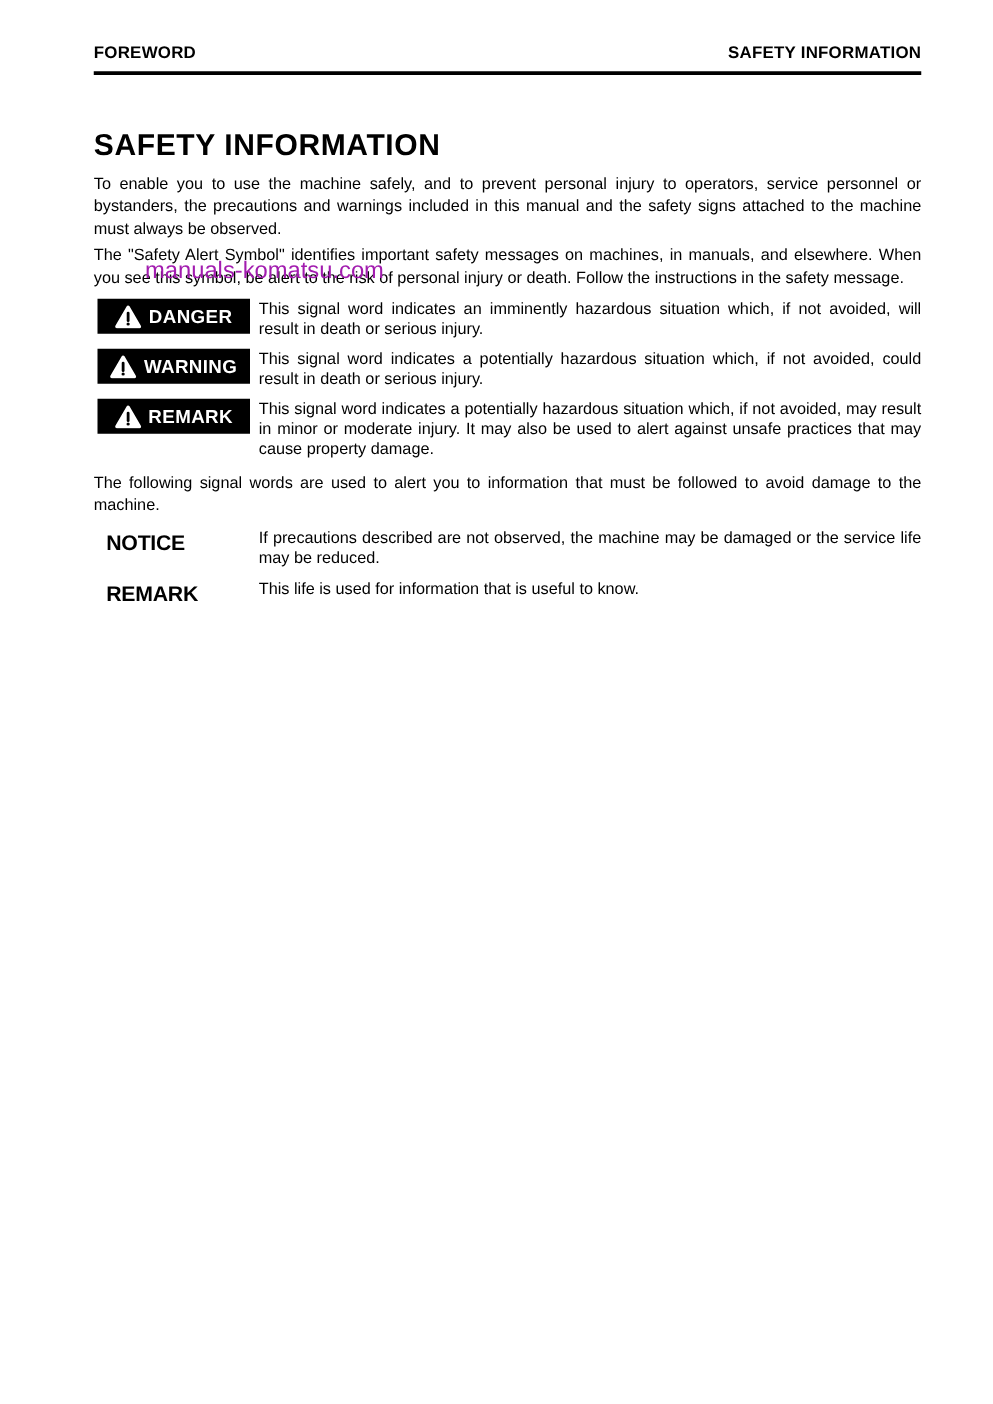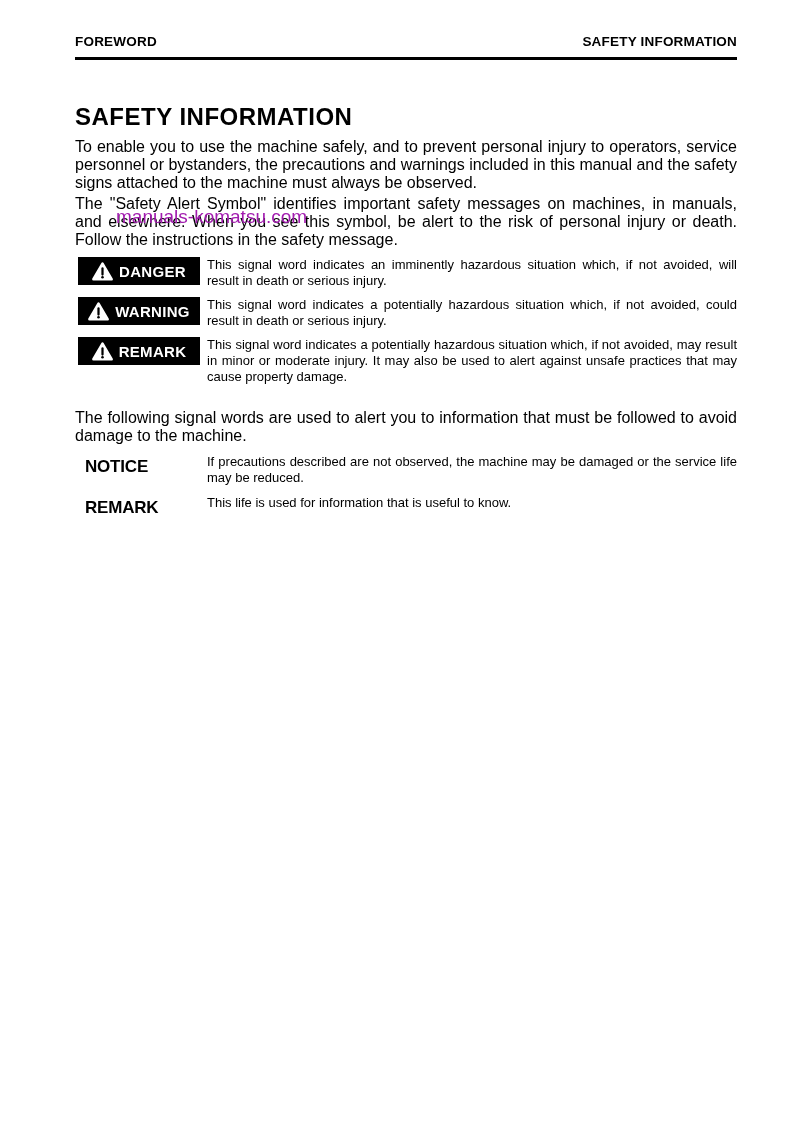--- a/index.html
+++ b/index.html
@@ -33,21 +33,21 @@
     top: 104px;
   }
   .title {
     font-size: 24px;
     line-height: 26px;
     font-weight: bold;
     letter-spacing: 0.5px;
     margin: 0 0 8px 0;
   }
   .body-p {
-    font-size: 16px;
+    font-size: 13px;
     line-height: 18px;
     text-align: justify;
     margin: 0 0 3px 0;
   }
   .signal-row {
     display: flex;
     align-items: flex-start;
     margin-top: 8px;
   }
   .badge-col {
@@ -74,21 +74,21 @@
     letter-spacing: 0.3px;
     white-space: nowrap;
   }
   .signal-desc {
     flex: 1;
     font-size: 13px;
     line-height: 16px;
     text-align: justify;
     margin: 0;
   }
-  .p-follow { margin-top: 24px; margin-bottom: 0; }
+  .p-follow { margin-top: 10px; margin-bottom: 0; }
   .notice-row {
     display: flex;
     align-items: flex-start;
     margin-top: 9px;
   }
   .notice-col {
     width: 132px;
     flex-shrink: 0;
     box-sizing: border-box;
     padding-left: 10px;

